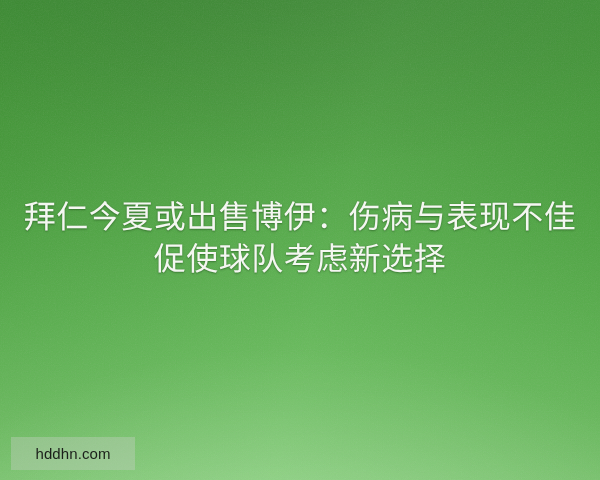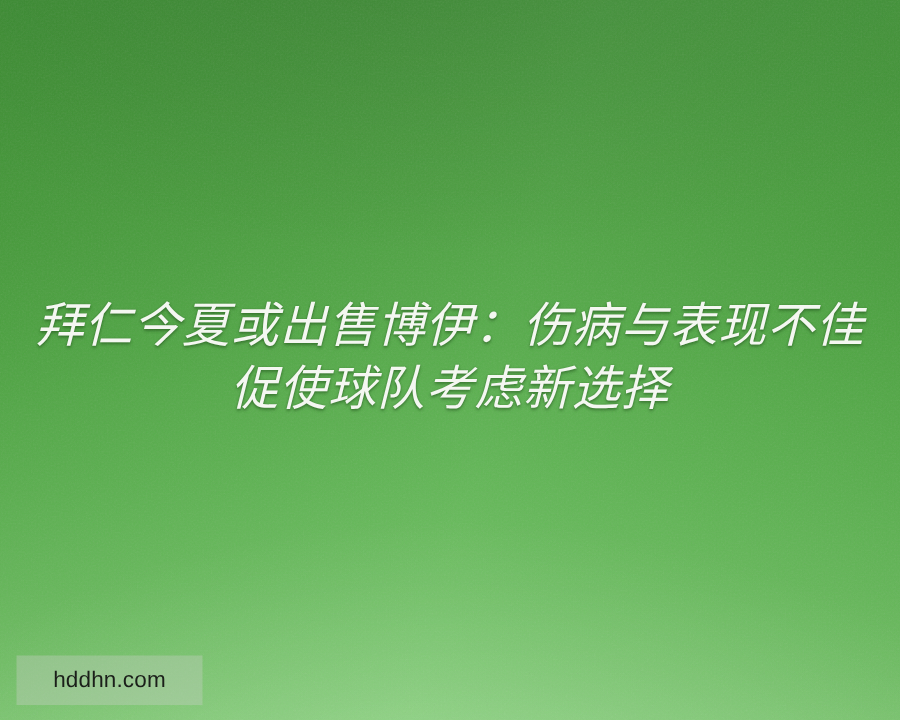--- a/index.html
+++ b/index.html
@@ -72,21 +72,20 @@
     box-sizing: border-box;
     text-align: center;
     color: #f4f7f1;
     font-size: 32px;
     line-height: 42px;
     font-weight: 400;
     letter-spacing: 0.5px;
     text-shadow: 0 1px 2px rgba(20, 60, 15, 0.42), 0 0 1px rgba(20, 60, 15, 0.30);
     white-space: pre-line;
     user-select: none;
-    font-style: italic;
   }
 
   
   #watermark {
     position: absolute;
     left: 11px;
     top: 437px;
     width: 124px;
     height: 33px;
     background: rgba(200, 208, 196, 0.38);

